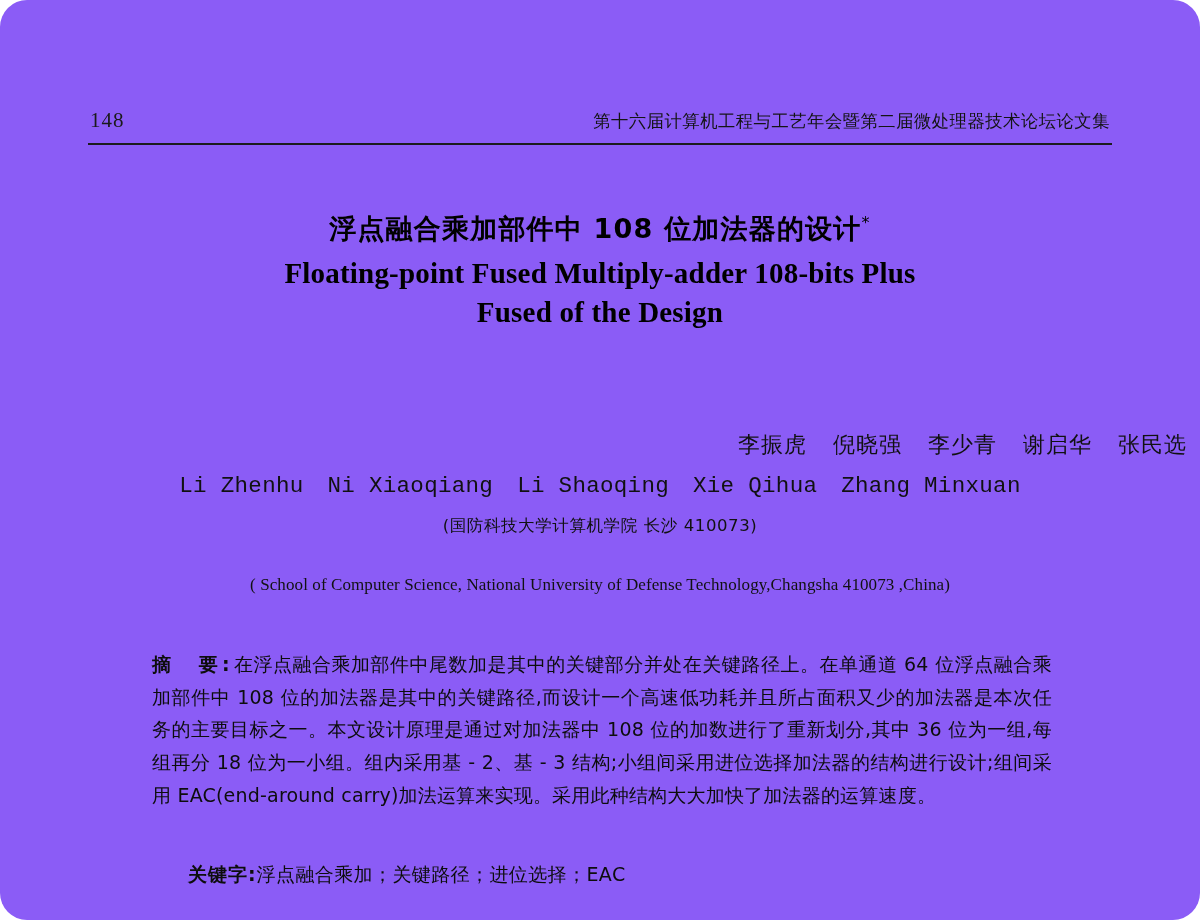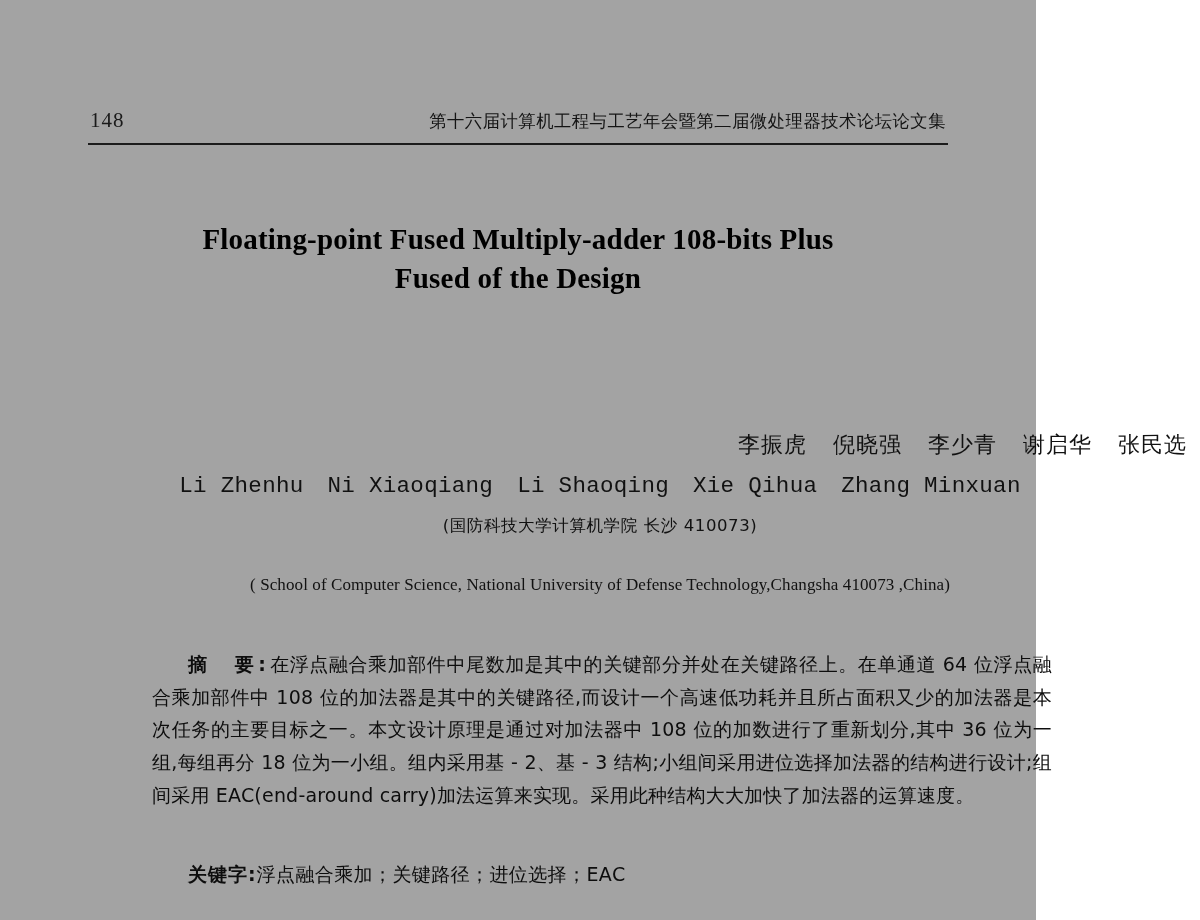--- a/index.html
+++ b/index.html
@@ -9,23 +9,24 @@
   body {
     width: 1200px;
     height: 920px;
     background: #ffffff;
     font-family: "Liberation Serif", serif;
     color: #000000;
     overflow: hidden;
   }
   .page {
     position: relative;
-    width: 1036px;
+    width: 1200px;
     height: 920px;
-    background: #a3a3a3;
+    background: #8b5cf6;
+    border-radius: 27px;
   }
 
   
   .runhead {
     position: absolute;
     top: 108px;
     left: 90px;
     right: 90px;
     display: flex;
     align-items: flex-end;
@@ -150,21 +151,20 @@
     font-family: "DejaVu Sans", sans-serif;
     font-size: 19px;
     line-height: 1.72;
     text-align: justify;
     color: #0d0d0d;
     letter-spacing: 0.2px;
   }
   .abstract .lead {
     font-weight: bold;
     letter-spacing: 4px;
-    margin-left: 36px;
   }
   .keywords {
     position: absolute;
     top: 862px;
     left: 188px;
     width: 880px;
     font-family: "DejaVu Sans", sans-serif;
     font-size: 19px;
     letter-spacing: 0.4px;
     color: #0d0d0d;
@@ -179,20 +179,21 @@
 
 <div class="page">
 
   <div class="runhead">
     <div class="folio">148</div>
     <div class="runhead-title">第十六届计算机工程与工艺年会暨第二届微处理器技术论坛论文集</div>
   </div>
   <div class="runrule"></div>
 
   <div class="title-block">
+    <div class="title-cn"><span>浮点融合乘加部件中 108 位加法器的设计</span><span class="asterisk">*</span></div>
     <div class="title-en">
       <div>Floating-point Fused Multiply-adder 108-bits Plus</div>
       <div>Fused of the Design</div>
     </div>
   </div>
 
   <div class="authors-cn">
     <span>李振虎</span><span>倪晓强</span><span>李少青</span><span>谢启华</span><span>张民选</span>
   </div>
 

